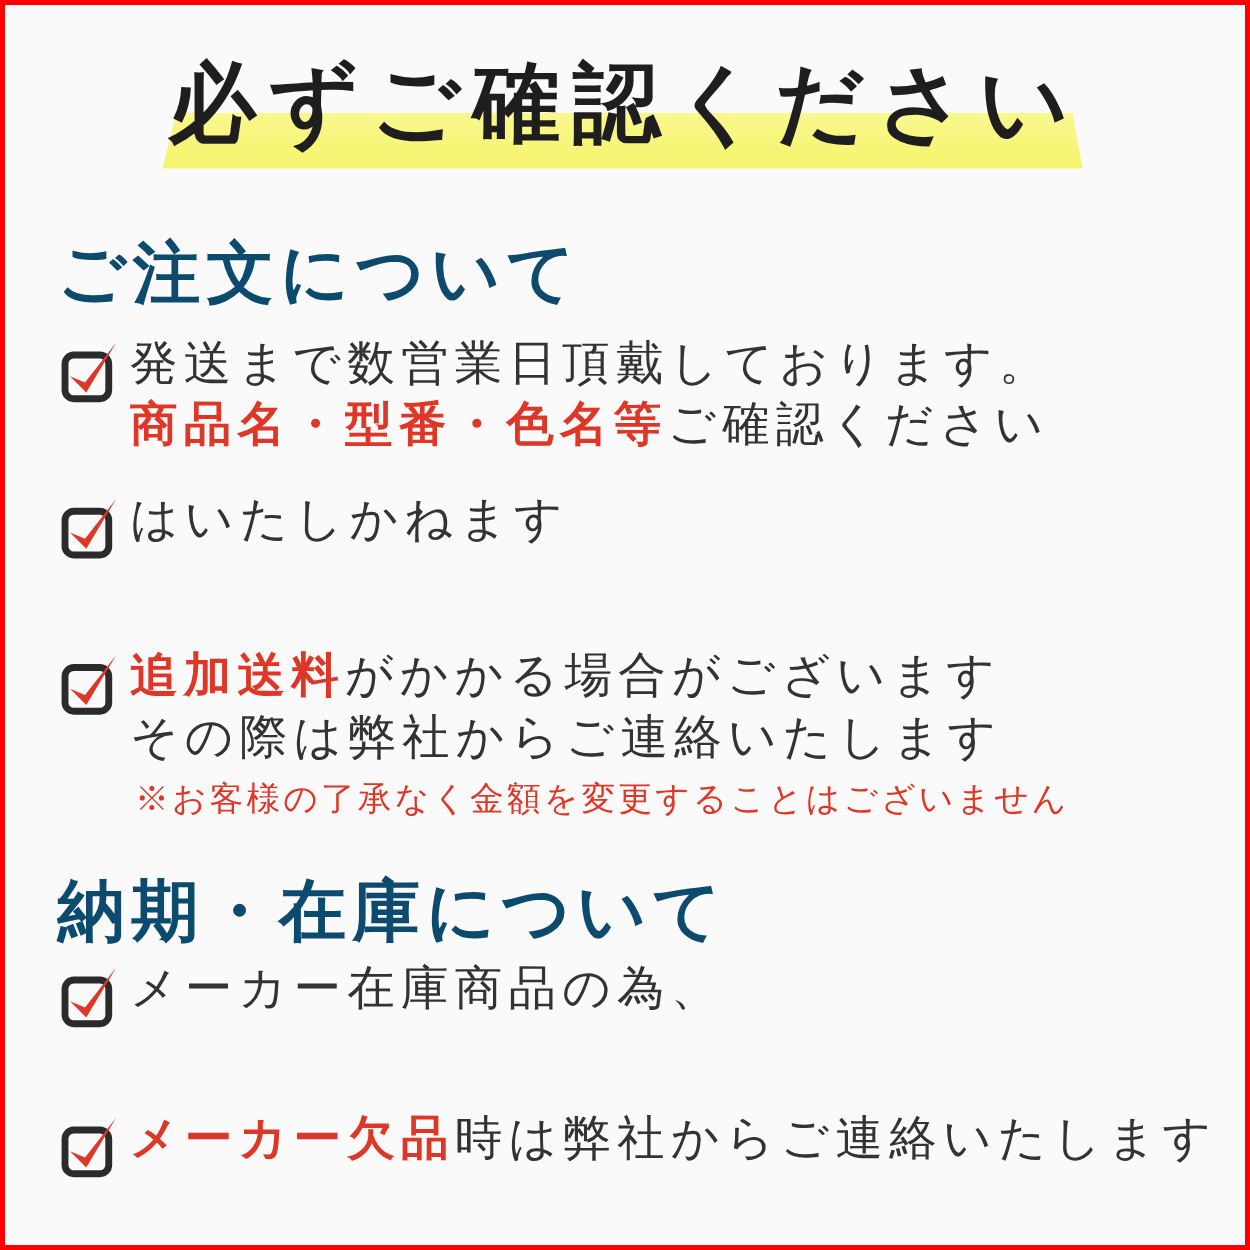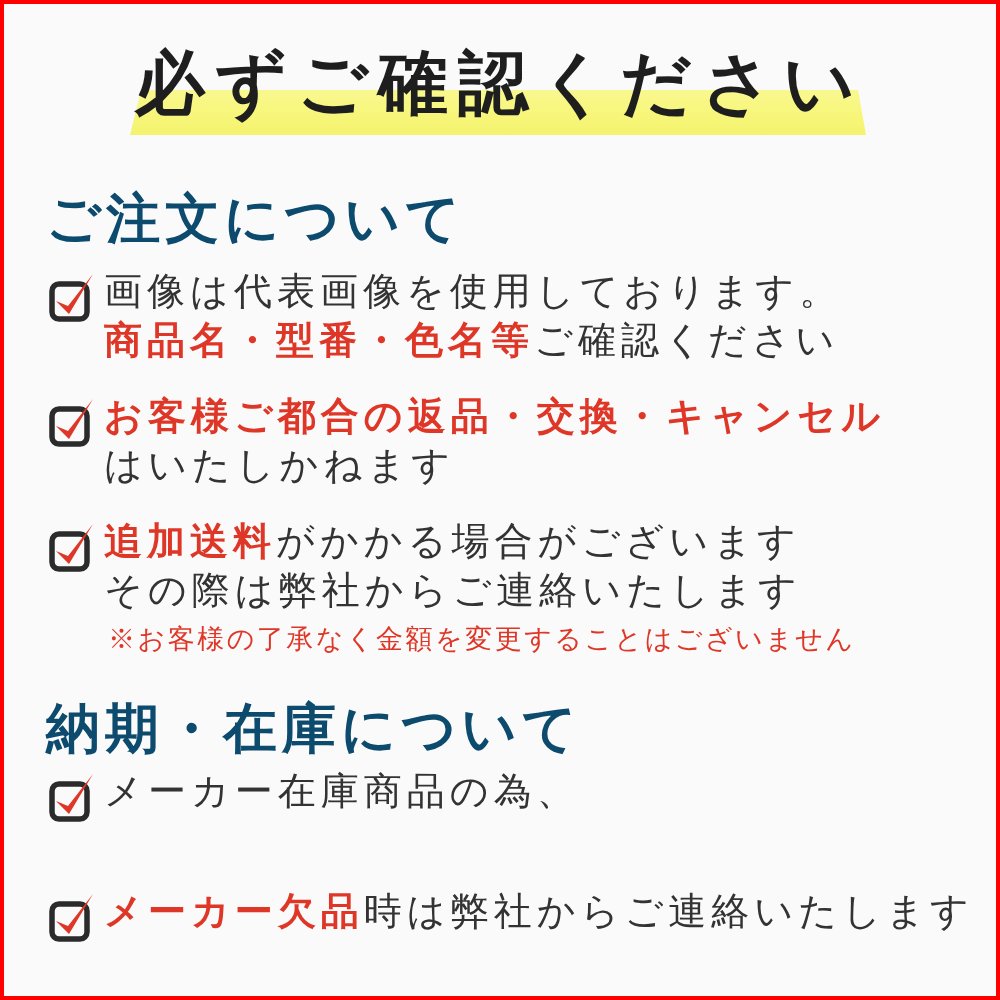--- a/index.html
+++ b/index.html
@@ -79,36 +79,35 @@
   <div class="heading heading-1">ご注文について</div>
 
   <div class="item i1">
     <span class="checkbox">
       <svg viewBox="0 0 50 52">
         <rect x="4" y="14" width="35" height="35" rx="7" fill="none" stroke="#2b2b2b" stroke-width="5.5"></rect>
         <path d="M8 31 L21 44 L45 4 L20 36 Z" fill="#df3727"></path>
       </svg>
     </span>
     <div class="lines">
-      <div><span>画像は代表画像を使用しております。</span></div>
+      <div><span>発送まで数営業日頂戴しております。</span></div>
       <div>
         <span class="red">商品名・型番・色名等</span><span>ご確認ください</span>
       </div>
     </div>
   </div>
 
   <div class="item i2">
     <span class="checkbox">
       <svg viewBox="0 0 50 52">
         <rect x="4" y="14" width="35" height="35" rx="7" fill="none" stroke="#2b2b2b" stroke-width="5.5"></rect>
         <path d="M8 31 L21 44 L45 4 L20 36 Z" fill="#df3727"></path>
       </svg>
     </span>
     <div class="lines">
-      <div><span class="red">お客様ご都合の返品・交換・キャンセル</span></div>
       <div><span>はいたしかねます</span></div>
     </div>
   </div>
 
   <div class="item i3">
     <span class="checkbox">
       <svg viewBox="0 0 50 52">
         <rect x="4" y="14" width="35" height="35" rx="7" fill="none" stroke="#2b2b2b" stroke-width="5.5"></rect>
         <path d="M8 31 L21 44 L45 4 L20 36 Z" fill="#df3727"></path>
       </svg>

